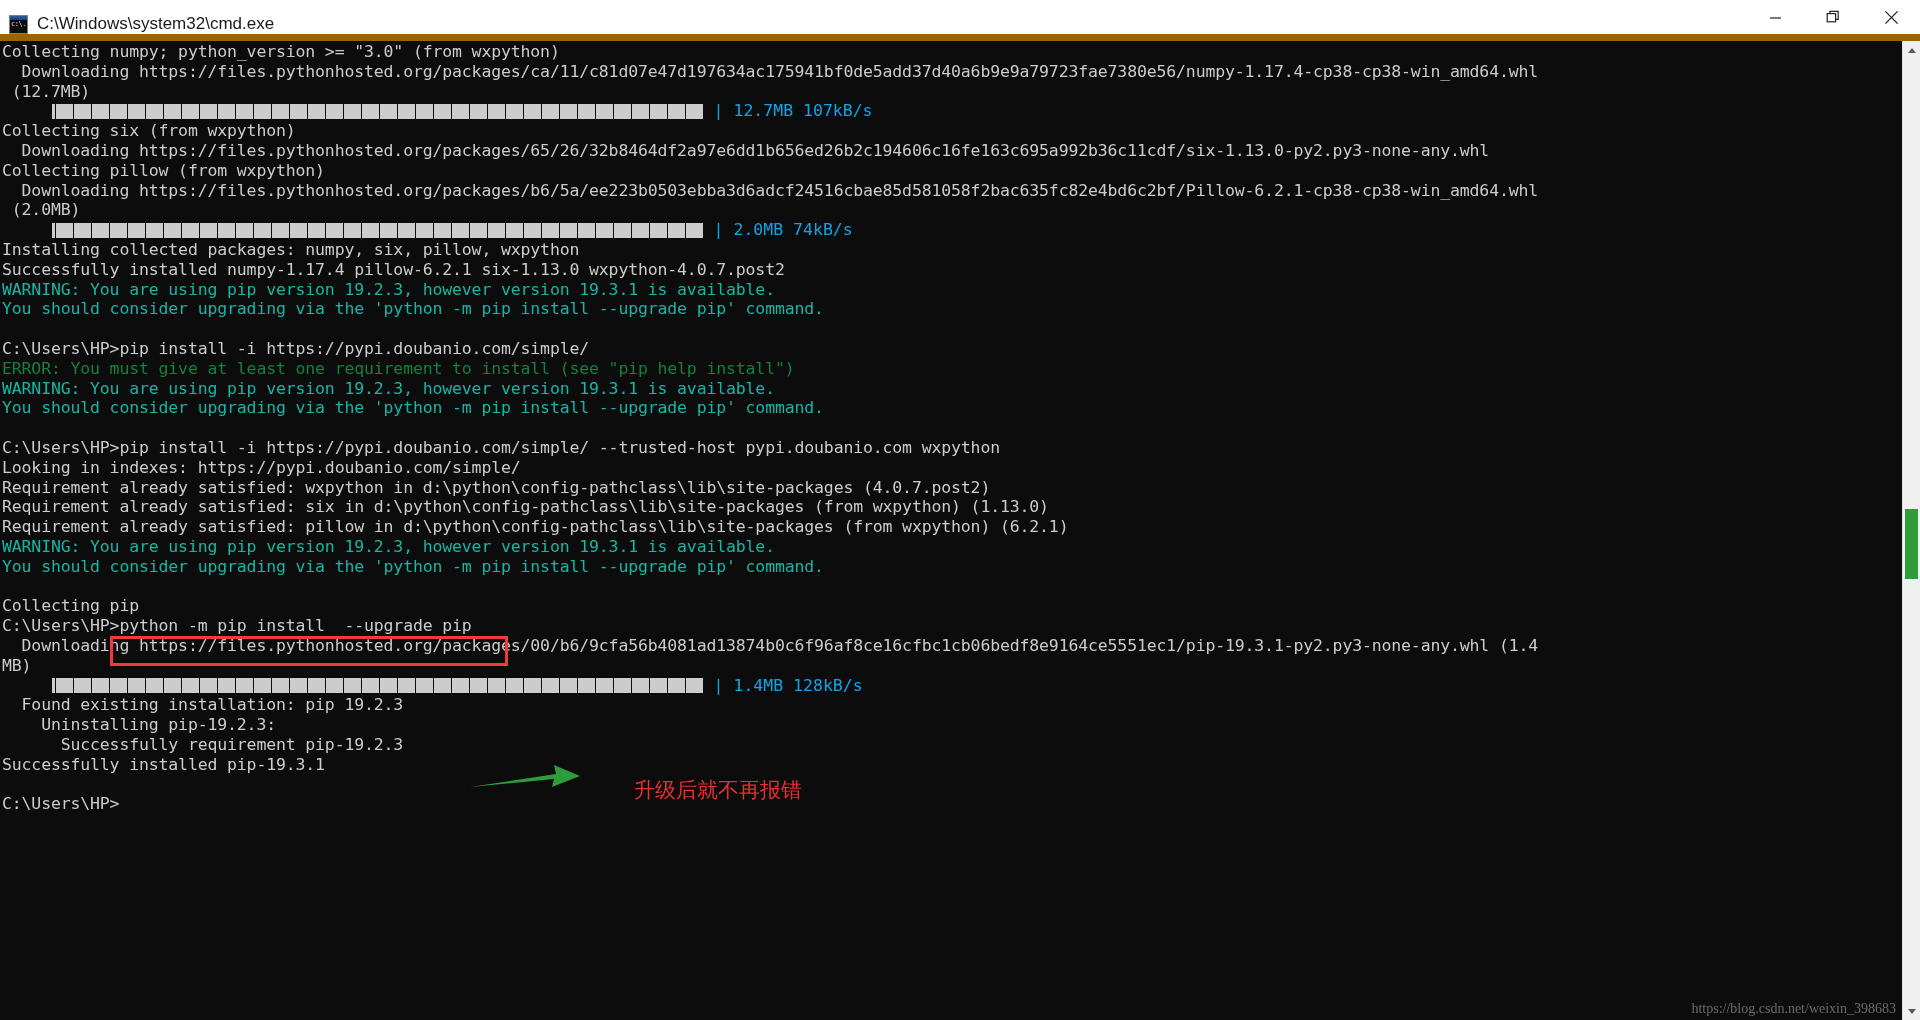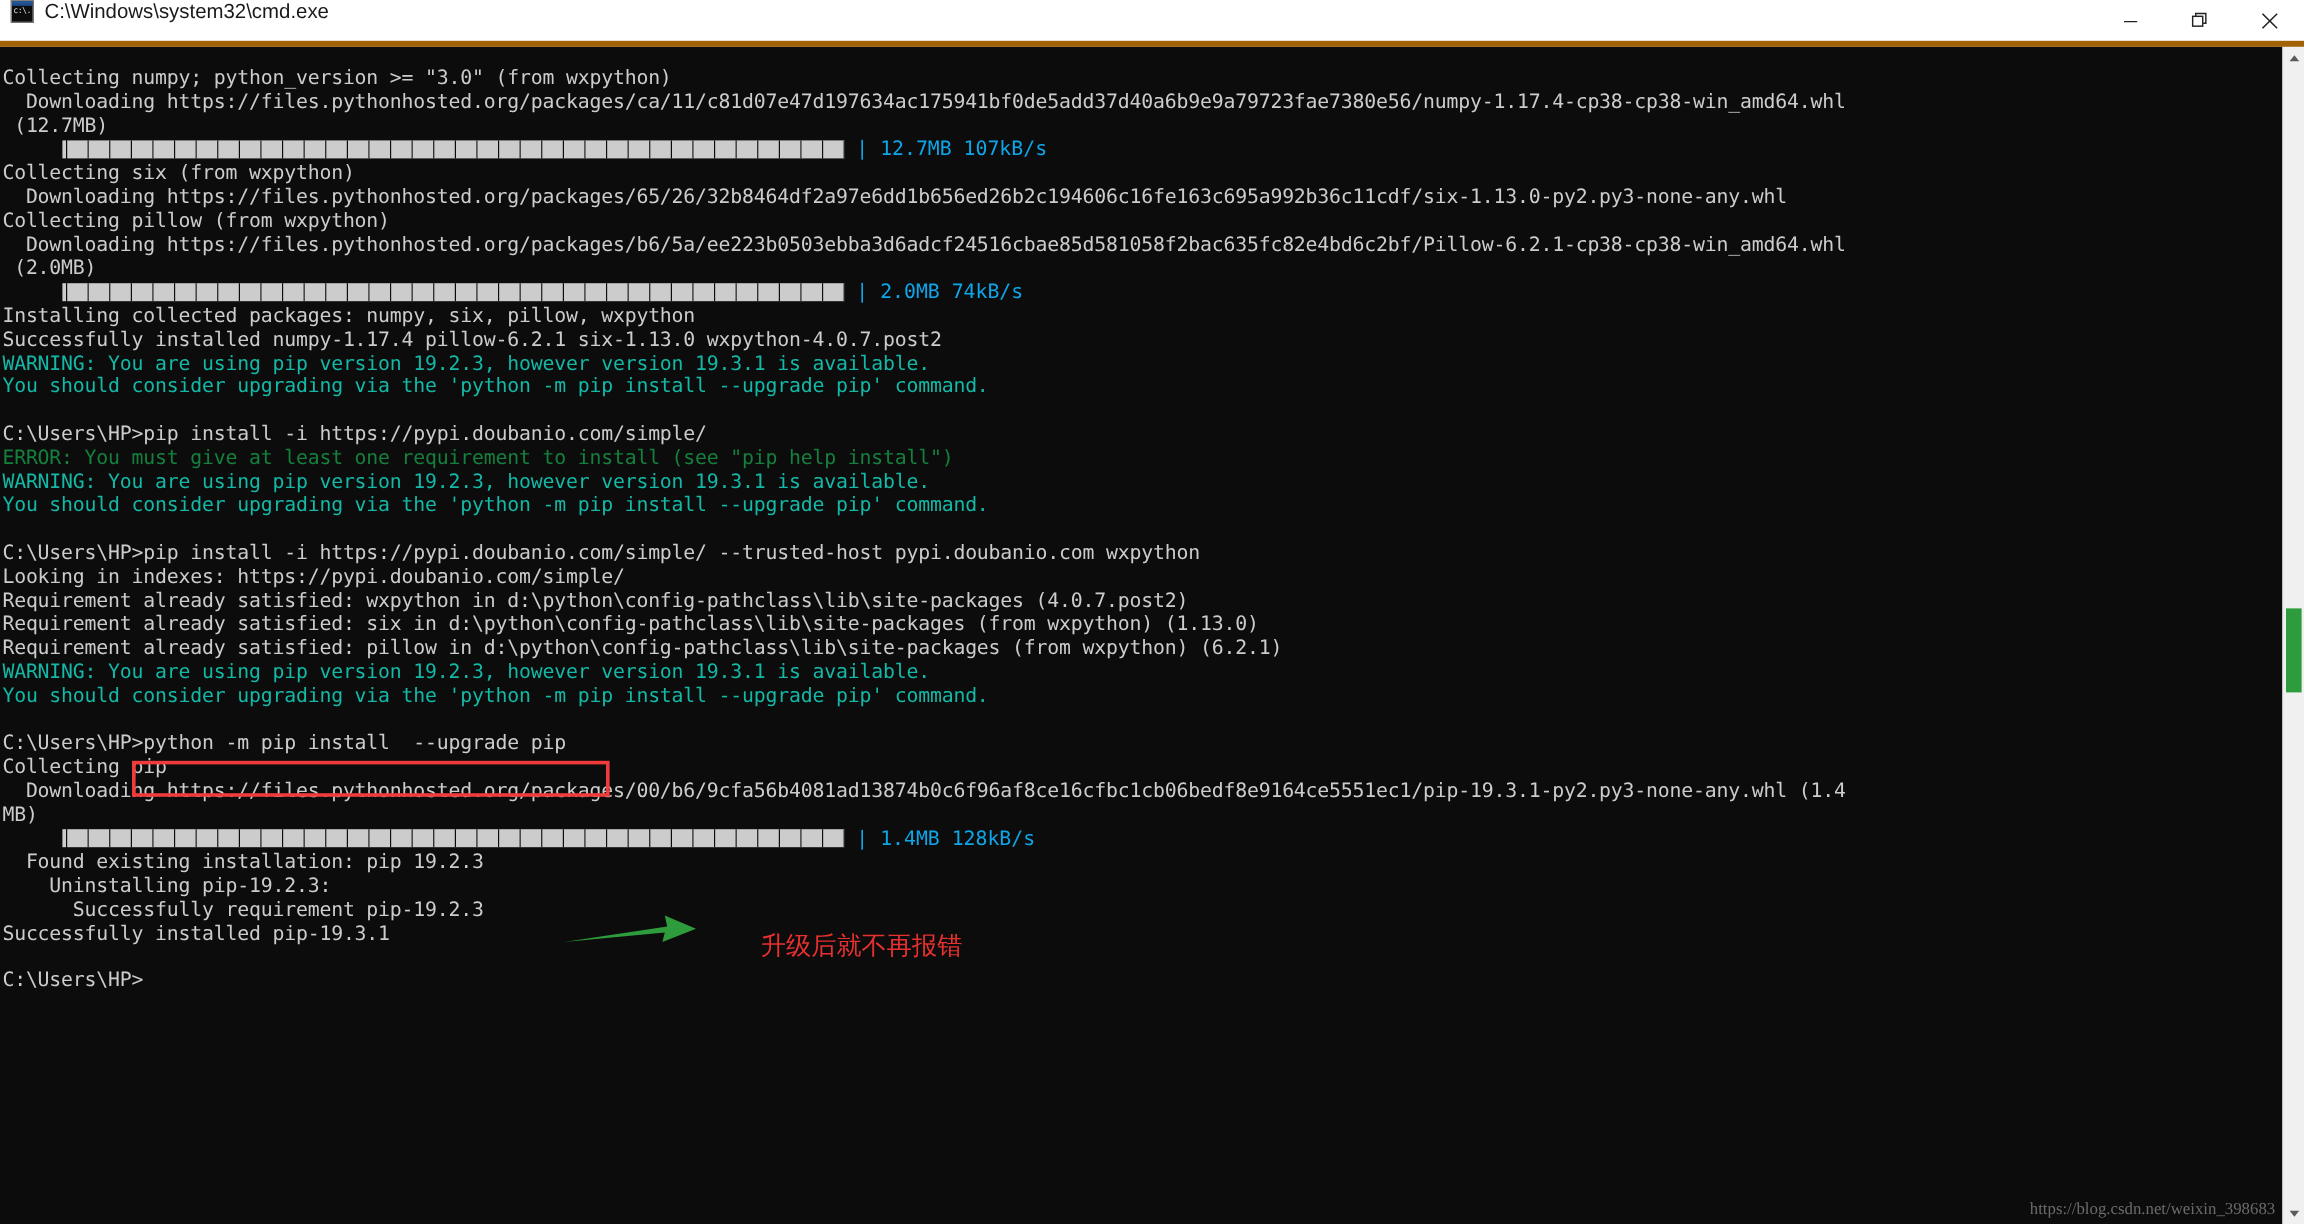--- a/index.html
+++ b/index.html
@@ -23,22 +23,22 @@
     display: flex;
     flex-direction: column;
   }
 
   
   #titlebar {
     height: 34px;
     min-height: 34px;
     background: #ffffff;
     display: flex;
-    align-items: flex-start;
-    border-bottom: 5px solid #a16207;
+    align-items: flex-end;
+    border-bottom: 7px solid #a16207;
   }
   #title-icon {
     width: 19px;
     height: 19px;
     margin-left: 9px;
     margin-right: 9px;
     background: #0c0c0c;
     border: 1px solid #808080;
     position: relative;
     flex: 0 0 auto;
@@ -90,21 +90,21 @@
     flex: 1 1 auto;
     display: flex;
     overflow: hidden;
   }
   #console {
     position: relative;
     flex: 1 1 auto;
     background: #0c0c0c;
     overflow: hidden;
     padding-left: 2px;
-    padding-top: 16px;
+    padding-top: 1px;
   }
   .line {
     font-family: "DejaVu Sans Mono", "Liberation Mono", monospace;
     font-size: 16.5px;
     line-height: 19.8px;
     height: 19.8px;
     color: #cccccc;
     white-space: pre;
     letter-spacing: -0.15px;
   }
@@ -277,22 +277,22 @@
         <div class="line warn">You should consider upgrading via the 'python -m pip install --upgrade pip' command.</div>
         <div class="line blank">&nbsp;</div>
         <div class="line">C:\Users\HP&gt;pip install -i https://pypi.doubanio.com/simple/ --trusted-host pypi.doubanio.com wxpython</div>
         <div class="line">Looking in indexes: https://pypi.doubanio.com/simple/</div>
         <div class="line">Requirement already satisfied: wxpython in d:\python\config-pathclass\lib\site-packages (4.0.7.post2)</div>
         <div class="line">Requirement already satisfied: six in d:\python\config-pathclass\lib\site-packages (from wxpython) (1.13.0)</div>
         <div class="line">Requirement already satisfied: pillow in d:\python\config-pathclass\lib\site-packages (from wxpython) (6.2.1)</div>
         <div class="line warn">WARNING: You are using pip version 19.2.3, however version 19.3.1 is available.</div>
         <div class="line warn">You should consider upgrading via the 'python -m pip install --upgrade pip' command.</div>
         <div class="line blank">&nbsp;</div>
+        <div class="line">Collecting pip</div>
         <div class="line">C:\Users\HP&gt;python -m pip install  --upgrade pip</div>
-        <div class="line">Collecting pip</div>
         <div class="line">  Downloading https://files.pythonhosted.org/packages/00/b6/9cfa56b4081ad13874b0c6f96af8ce16cfbc1cb06bedf8e9164ce5551ec1/pip-19.3.1-py2.py3-none-any.whl (1.4</div>
         <div class="line">MB)</div>
         <div class="progline"><span class="pad">     </span><span class="prog-track"><span class="prog-cursor"></span><span class="prog-blocks"><i></i><i></i><i></i><i></i><i></i><i></i><i></i><i></i><i></i><i></i><i></i><i></i><i></i><i></i><i></i><i></i><i></i><i></i><i></i><i></i><i></i><i></i><i></i><i></i><i></i><i></i><i></i><i></i><i></i><i></i><i></i><i></i><i></i><i></i><i></i><i></i></span></span><span class="prog-tail"> | 1.4MB 128kB/s</span></div>
         <div class="line">  Found existing installation: pip 19.2.3</div>
         <div class="line">    Uninstalling pip-19.2.3:</div>
         <div class="line">      Successfully requirement pip-19.2.3</div>
         <div class="line">Successfully installed pip-19.3.1</div>
         <div class="line blank">&nbsp;</div>
         <div class="line">C:\Users\HP&gt;</div>
 

